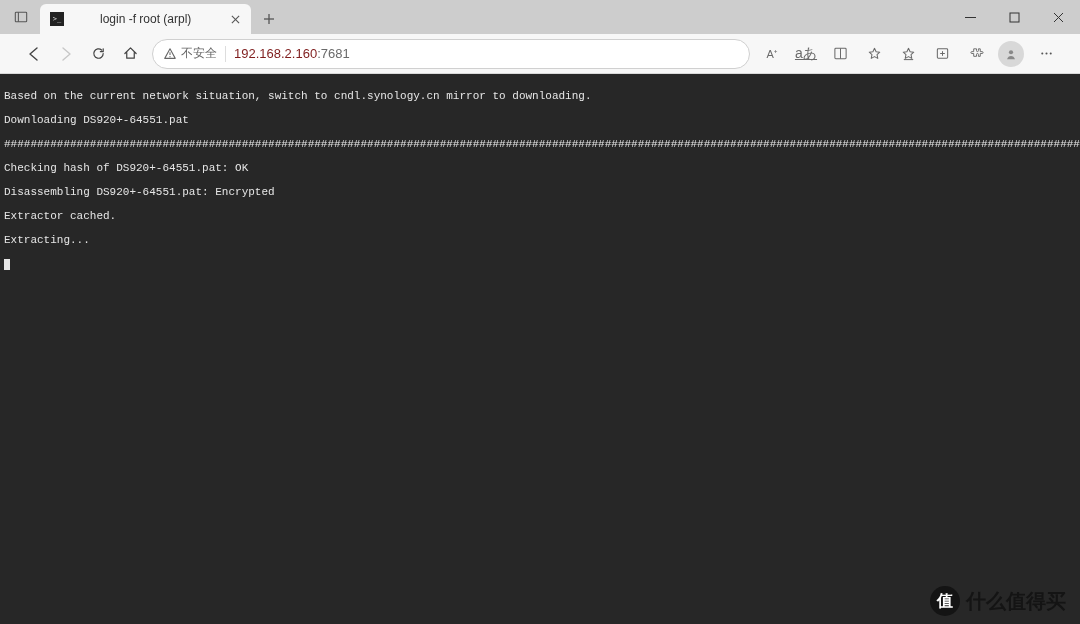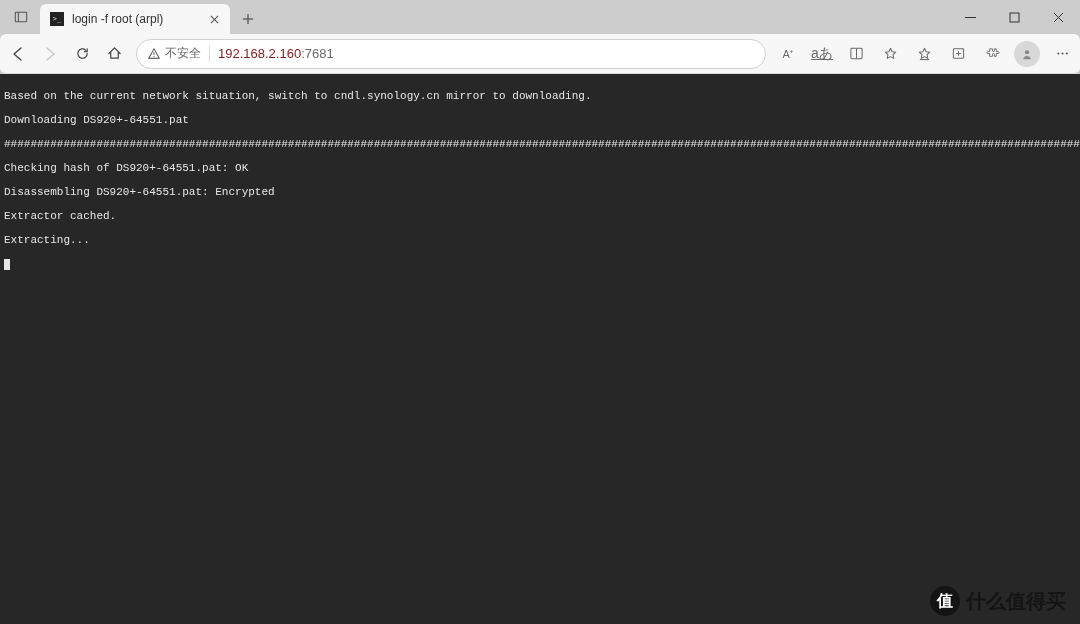--- a/index.html
+++ b/index.html
@@ -2,33 +2,33 @@
 <html><head>
 <meta charset="utf-8">
 <style>
   * { margin: 0; padding: 0; box-sizing: border-box; }
   html, body { width: 1080px; height: 624px; overflow: hidden; font-family: "Segoe UI", Arial, sans-serif; background: #cdcdcd; }
 
   
   .titlebar { height: 34px; background: #cdcdcd; display: flex; align-items: flex-start; }
   .tab-zone { display: flex; align-items: center; height: 34px; padding-left: 6px; }
   .tab-side-btn { width: 30px; height: 30px; display:flex; align-items:center; justify-content:center; color:#555; }
-  .tab { margin-left: 4px; height: 30px; margin-top: 4px; background: #f7f7f7; border-radius: 6px 6px 0 0; display: flex; align-items: center; padding: 0 8px 0 10px; min-width: 190px; font-size: 12px; color:#333; }
+  .tab { margin-left: 4px; height: 30px; margin-top: 4px; background: #f7f7f7; border-radius: 6px 6px 0 0; display: flex; align-items: center; padding: 0 8px 0 10px; min-width: 190px; font-size: 12px; color:#333;gap:28px; }
   .tab .favicon { width:14px; height:14px; background:#222; margin-right:8px; display:flex; align-items:center; justify-content:center; }
   .tab .favicon::after { content:">_"; font-size:7px; color:#ddd; font-family:monospace; line-height:1; }
   .tab .title { flex:1; white-space:nowrap; overflow:hidden; text-overflow:ellipsis; }
   .tab .close { width:16px; height:16px; display:flex; align-items:center; justify-content:center; color:#555; font-size:12px; margin-left:8px; }
   .newtab { width:28px; height:28px; margin-left:4px; margin-top:4px; display:flex; align-items:center; justify-content:center; color:#555; font-size:14px; }
   .spacer { flex:1; }
   .win-controls { display:flex; height:34px; }
   .win-controls div { width:44px; height:34px; display:flex; align-items:center; justify-content:center; color:#333; }
   .win-controls svg { width:11px; height:11px; }
 
   
-  .toolbar { height: 40px; background:#f7f7f7; display:flex; align-items:center; padding: 0 2px; border-bottom:1px solid #d9d9d9;border-radius:6px; }
+  .toolbar { height: 40px; background:#f7f7f7; display:flex; align-items:center; padding: 0 18px; border-bottom:1px solid #d9d9d9; }
   .nav-btn { width:32px; height:32px; display:flex; align-items:center; justify-content:center; color:#555; }
   .nav-btn.disabled { color:#bbb; }
   .addr { flex:1; height:30px; background:#ffffff; border:1px solid #d0d0d0; border-radius:15px; display:flex; align-items:center; padding:0 10px; margin:0 6px; font-size:13px; color:#555; }
   .addr .secure { display:flex; align-items:center; gap:4px; color:#666; font-size:12px; }
   .addr .secure svg { width:14px; height:14px; }
   .addr .divider { width:1px; height:16px; background:#ddd; margin:0 8px; }
   .addr .url { color:#6a6a6a; }
   .addr .url .host { color:#7f1d1d; }
   .tool-btns { display:flex; align-items:center; gap:2px; }
   .tool-btn { width:32px; height:32px; display:flex; align-items:center; justify-content:center; color:#6a6a6a; font-size:13px; }

